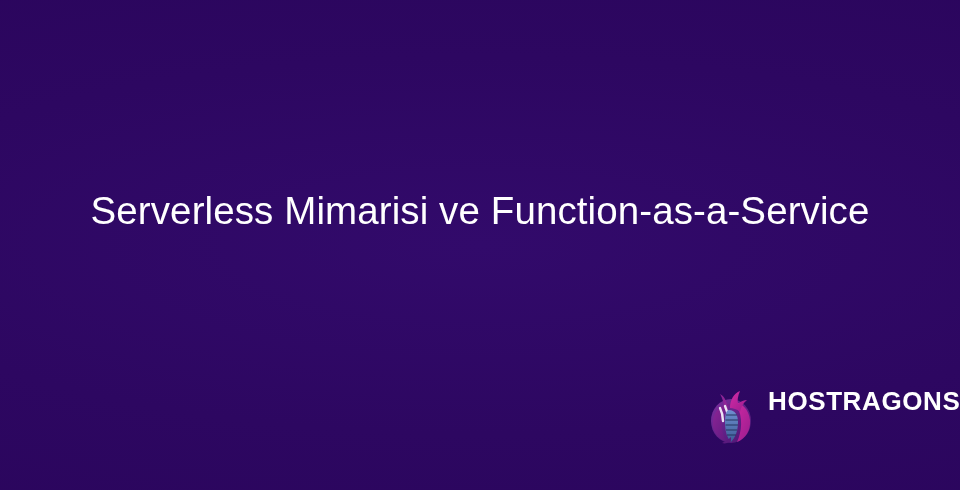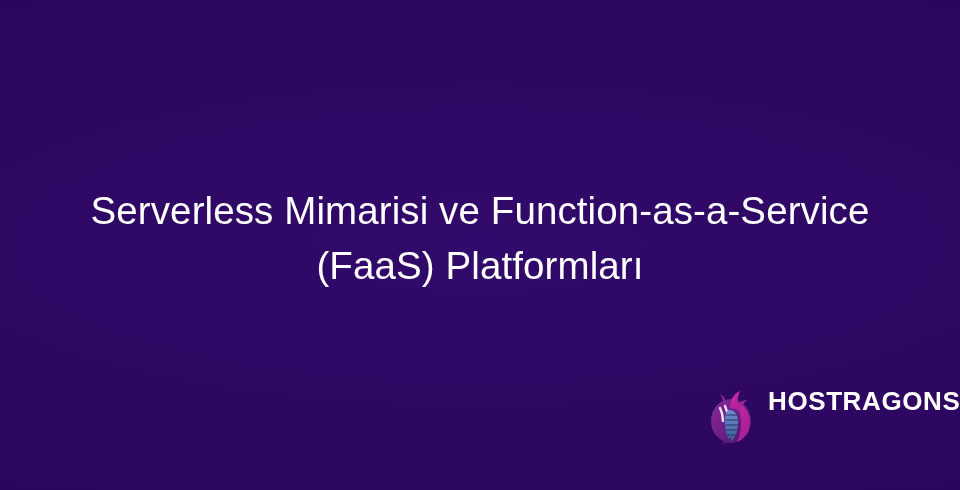--- a/index.html
+++ b/index.html
@@ -66,21 +66,20 @@
     white-space: nowrap;
   }
 </style>
 </head>
 <body>
 
 <div class="banner">
 
   <div class="title-block">
     <div class="title-line">Serverless Mimarisi ve Function-as-a-Service</div>
-    <div class="title-line">(FaaS) Platformları</div>
   </div>
 
   <div class="logo">
     <svg class="logo-mark" viewBox="0 0 46 56" aria-hidden="true">
       <defs>
         <linearGradient id="gBody" x1="0" y1="0" x2="1" y2="1">
           <stop offset="0" stop-color="#7d2fa0"></stop>
           <stop offset="1" stop-color="#4a1470"></stop>
         </linearGradient>
         <linearGradient id="gWingL" x1="0" y1="0" x2="1" y2="1">

